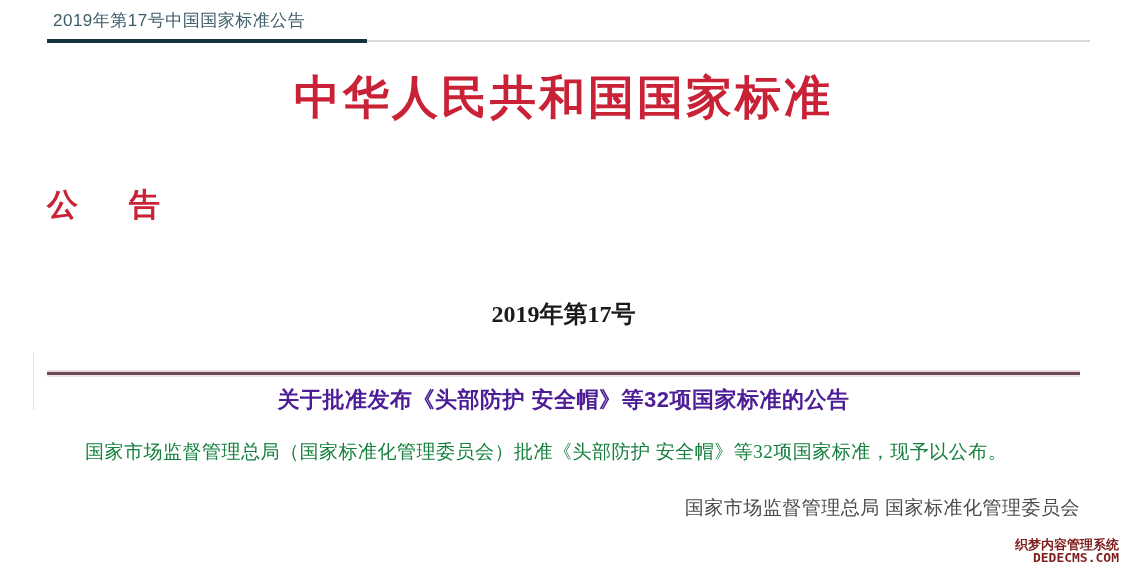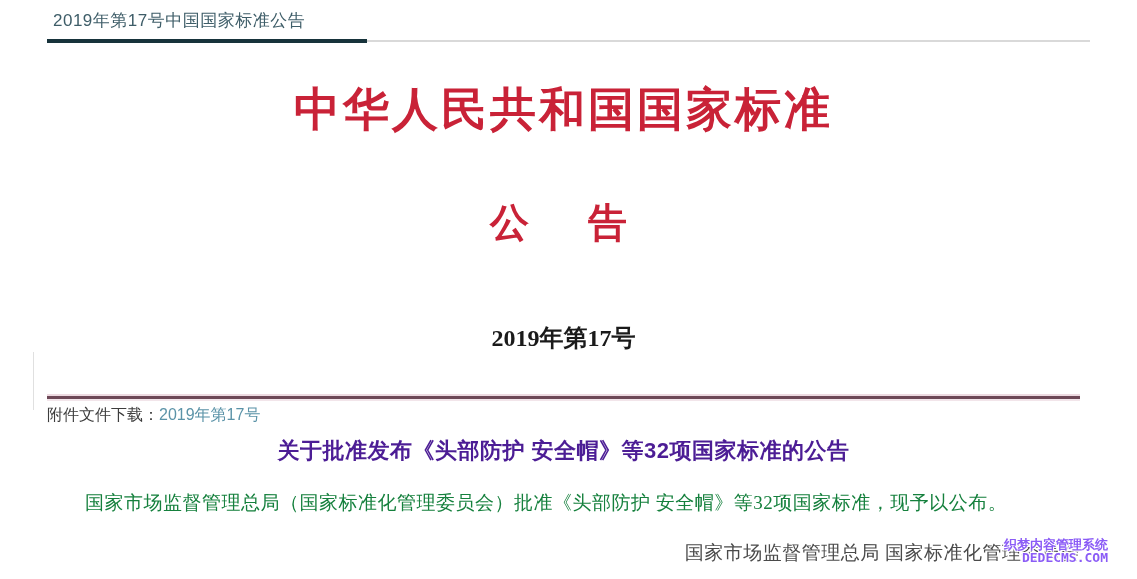--- a/index.html
+++ b/index.html
@@ -28,34 +28,33 @@
   }
   .tab-rule .thick {
     position: absolute; left: 0; top: 0; width: 320px; height: 4px;
     background: #17333b;
   }
 
   
   .content { margin: 0 57px 0 47px; }
 
   .doc-title {
-    margin-top: 36px;
+    margin-top: 24px;
     text-align: center;
     font-family: "Liberation Serif", "DejaVu Serif", serif;
     font-weight: bold;
     font-size: 46px;
     letter-spacing: 3px;
     color: #c92237;
   }
   .doc-subtitle {
     margin-top: 55px;
-    text-align: center;
     font-family: "Liberation Serif", "DejaVu Serif", serif;
     font-weight: bold;
-    font-size: 39px;
+    font-size: 31px;
     letter-spacing: 10px;
     color: #c92237;
   }
   .doc-issue {
     margin-top: 72px;
     text-align: center;
     font-family: "Liberation Serif", "DejaVu Serif", serif;
     font-weight: bold;
     font-size: 24px;
     color: #1a1a1a;
@@ -96,39 +95,39 @@
   }
   .announce-body {
     margin-top: 24px;
     text-indent: 2em;
     font-family: "Liberation Serif", "DejaVu Serif", serif;
     font-size: 19px;
     color: #15803d;
     letter-spacing: 0.5px;
   }
   .announce-signature {
-    margin-top: 24px;
+    margin-top: 30px;
     text-align: right;
     font-family: "Liberation Serif", "DejaVu Serif", serif;
     font-size: 19px;
     color: #4a4a4a;
     letter-spacing: 0.5px;
   }
 
   
   .watermark {
     position: absolute;
-    right: 29px;
+    right: 18px;
     top: 538px;
     text-align: right;
     font-family: "DejaVu Sans Mono", "Liberation Mono", monospace;
     font-weight: bold;
     font-size: 13px;
     line-height: 13px;
-    color: #8b5cf6;
+    color: #7f1d1d;
     text-shadow: -1px -1px 0 #fff, 1px -1px 0 #fff, -1px 1px 0 #fff, 1px 1px 0 #fff;
     z-index: 5;
   }
 </style>
 </head>
 <body>
 
 <div class="page">
 
   <div class="tab-bar">
@@ -142,23 +141,20 @@
   <div class="content">
 
     <div class="doc-title">中华人民共和国国家标准</div>
 
     <div class="doc-subtitle">公　告</div>
 
     <div class="doc-issue">2019年第17号</div>
 
     <div class="attachment-divider"></div>
 
-    <div class="attachment-row">
-      <span>附件文件下载：</span><a class="attachment-link" href="#">2019年第17号</a>
-    </div>
 
     <div class="announce-heading">关于批准发布《头部防护 安全帽》等32项国家标准的公告</div>
 
     <p class="announce-body">国家市场监督管理总局（国家标准化管理委员会）批准《头部防护 安全帽》等32项国家标准，现予以公布。</p>
 
     <div class="announce-signature">国家市场监督管理总局 国家标准化管理委员会</div>
 
   </div>
 
   <div class="left-edge-line"></div>

